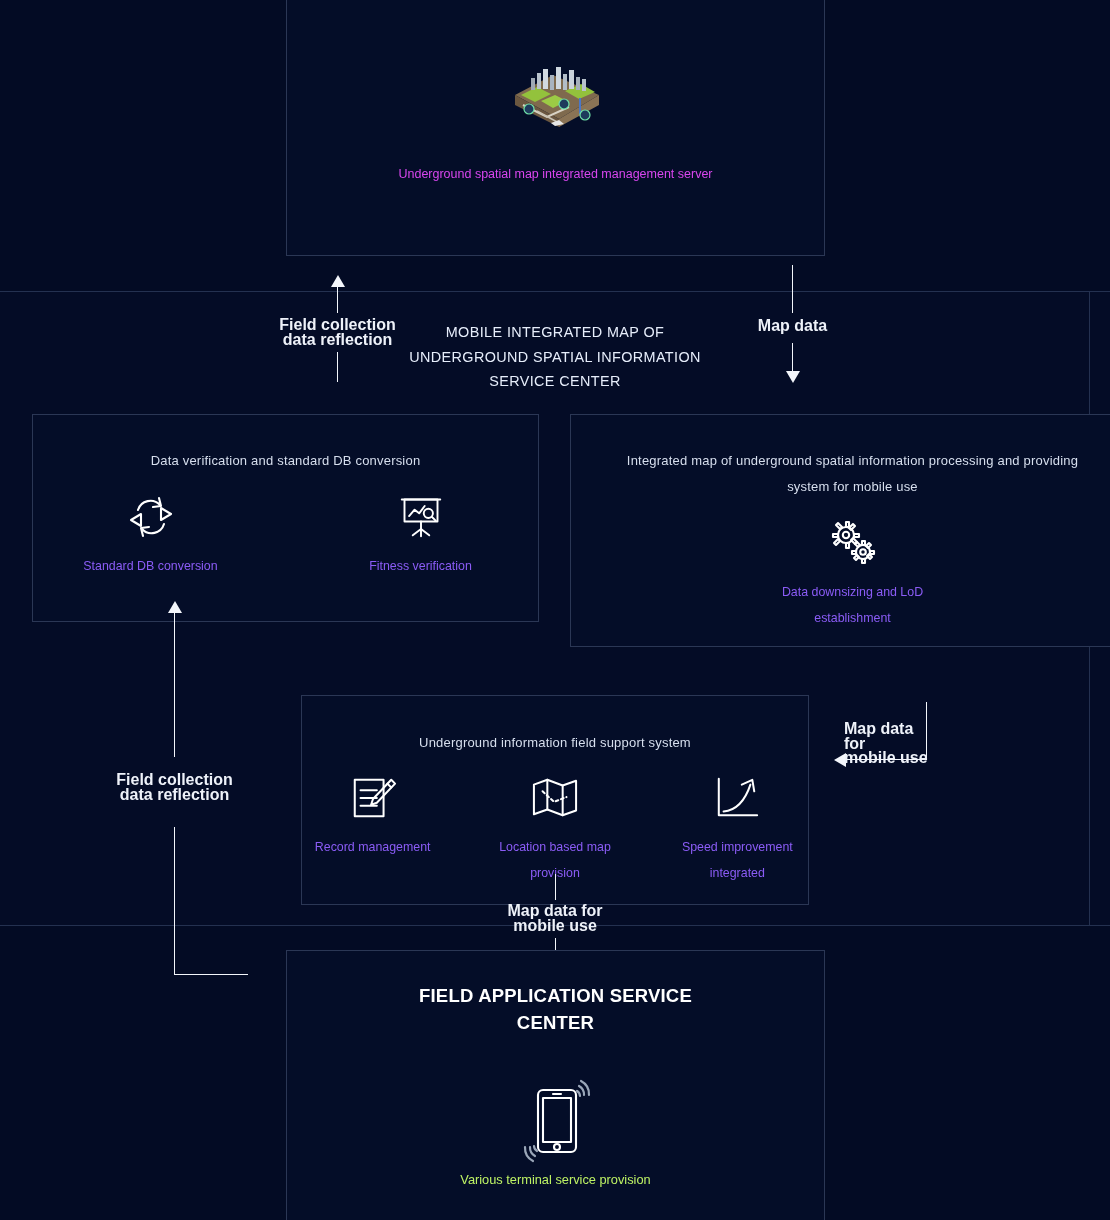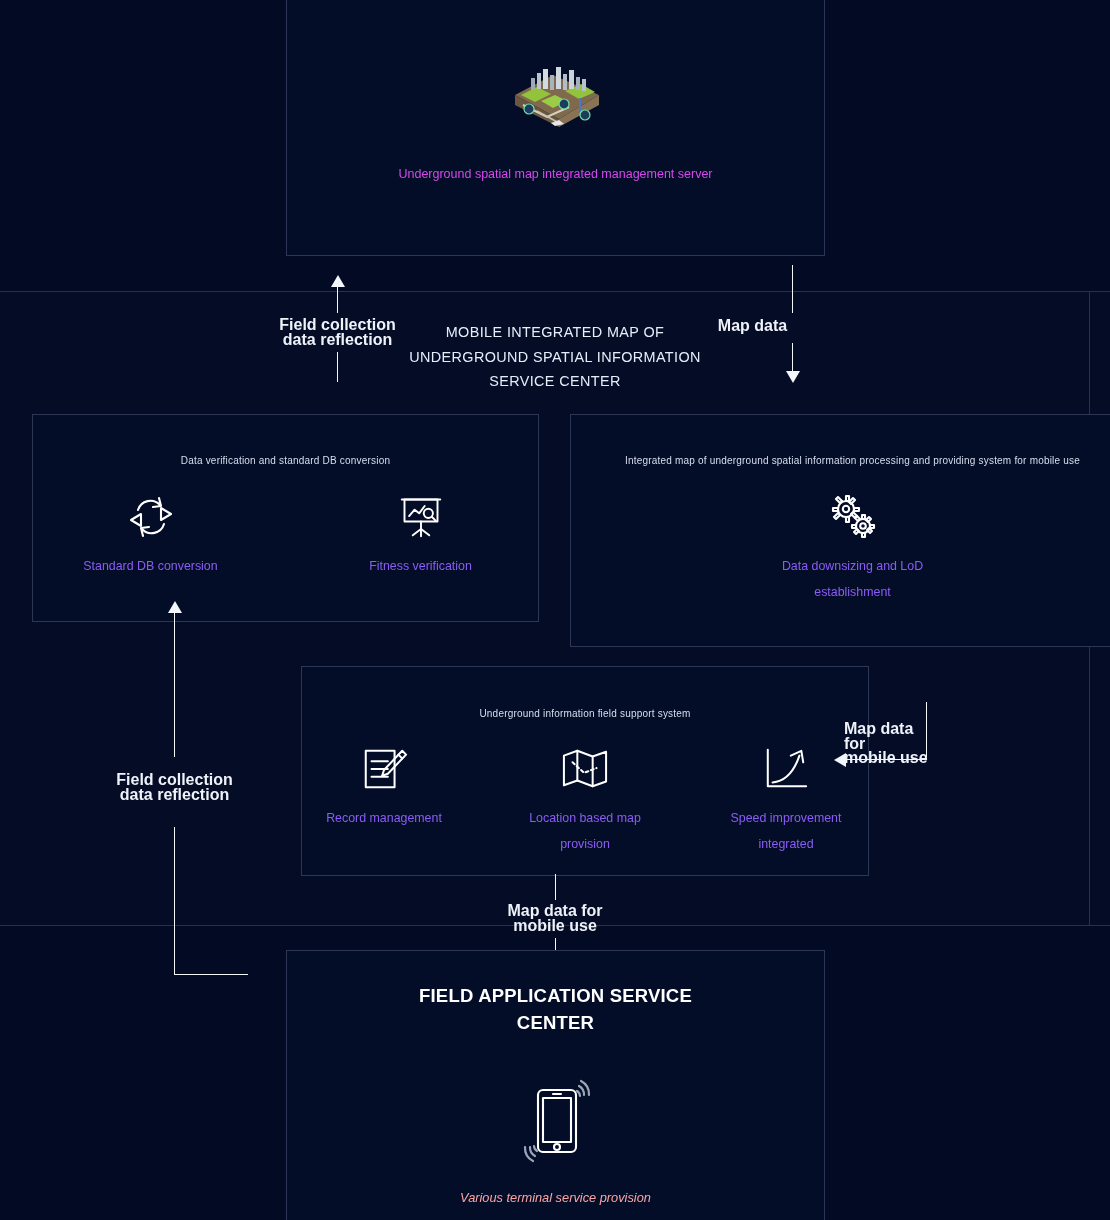--- a/index.html
+++ b/index.html
@@ -102,48 +102,47 @@
     text-align: center;
     margin: 0 auto;
     width: 330px;
   }
   .phone-figure {
     margin: 36px auto 0;
     width: 80px;
     height: 96px;
   }
   .hero-caption-b {
-    margin-top: 22px;
+    margin-top: 4px;
     text-align: center;
     font-size: 12.8px;
-    color: #fca5a5;
-    font-style: italic;
+    color: #bef264;
   }
 
   
   .panel-left {
     left: 32px;
     top: 414px;
     width: 507px;
     height: 208px;
   }
   .panel-right {
     left: 570px;
     top: 414px;
     width: 565px;
     height: 233px;
   }
   .panel-mid {
     left: 301px;
-    top: 666px;
-    width: 568px;
+    top: 695px;
+    width: 508px;
     height: 210px;
   }
   .panel-head {
-    font-size: 10px;
+    font-size: 13px;
     line-height: 26px;
     text-align: center;
     color: #d7dfee;
     padding-top: 33px;
   }
   .panel-right .panel-head { padding-top: 33px; }
   .panel-mid .panel-head  { padding-top: 34px; }
 
   .items {
     display: flex;
@@ -275,21 +274,21 @@
 UNDERGROUND SPATIAL INFORMATION
 SERVICE CENTER</div>
 
   <div class="arrow-up" style="left:331px; top:275px;"></div>
   <div class="vline" style="left:337px; top:287px; height:26px;"></div>
   <div class="conn-label" style="left:276px; top:318px; width:123px;">Field collection
 data reflection</div>
   <div class="vline" style="left:337px; top:352px; height:30px;"></div>
 
   <div class="vline" style="left:792px; top:265px; height:48px;"></div>
-  <div class="conn-label" style="left:700px; top:319px; width:105px;">Map data</div>
+  <div class="conn-label" style="left:740px; top:319px; width:105px;">Map data</div>
   <div class="vline" style="left:792px; top:343px; height:28px;"></div>
   <div class="arrow-down" style="left:786px; top:371px;"></div>
 
   <div class="panel panel-left">
     <div class="panel-head panel-title">Data verification and standard DB conversion</div>
     <div class="items">
       <div class="item">
         <div class="icon">
           <svg viewBox="0 0 52 46" width="52" height="46">
             <path class="ln" d="M13 16 a13 13 0 0 1 22 -5"></path>

